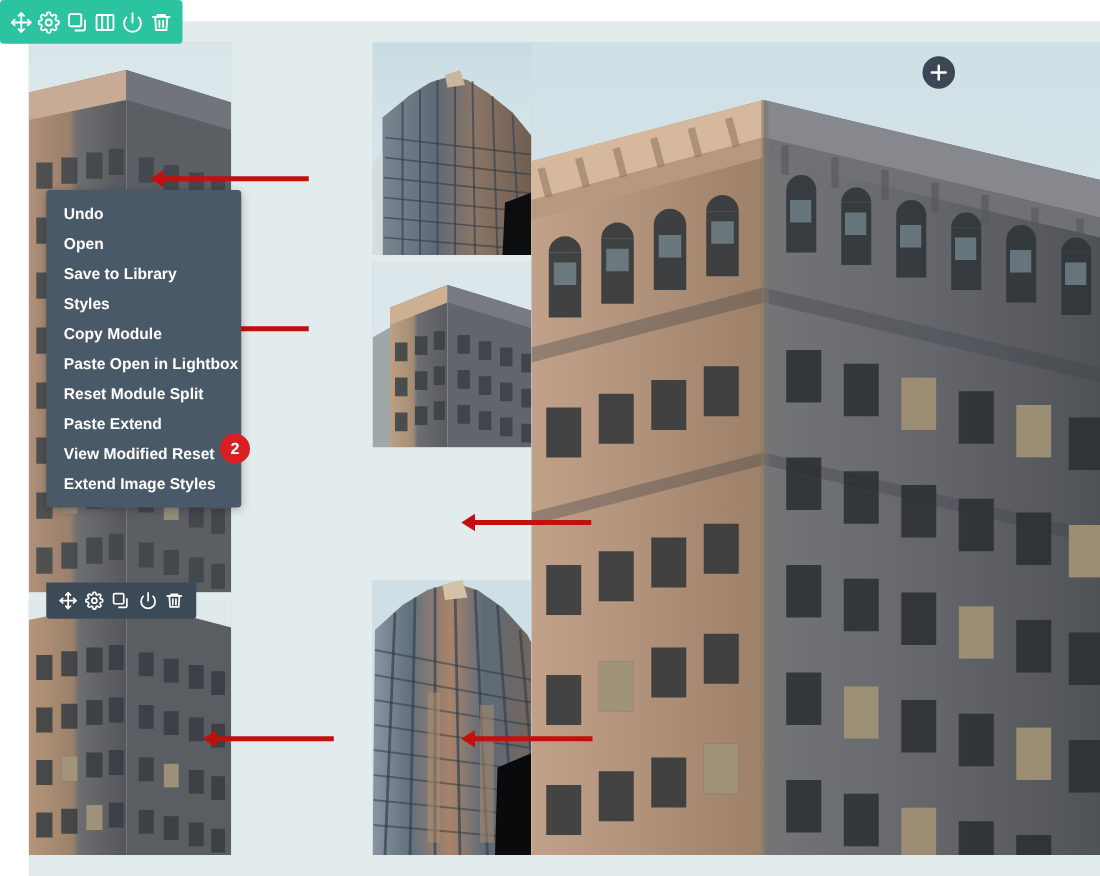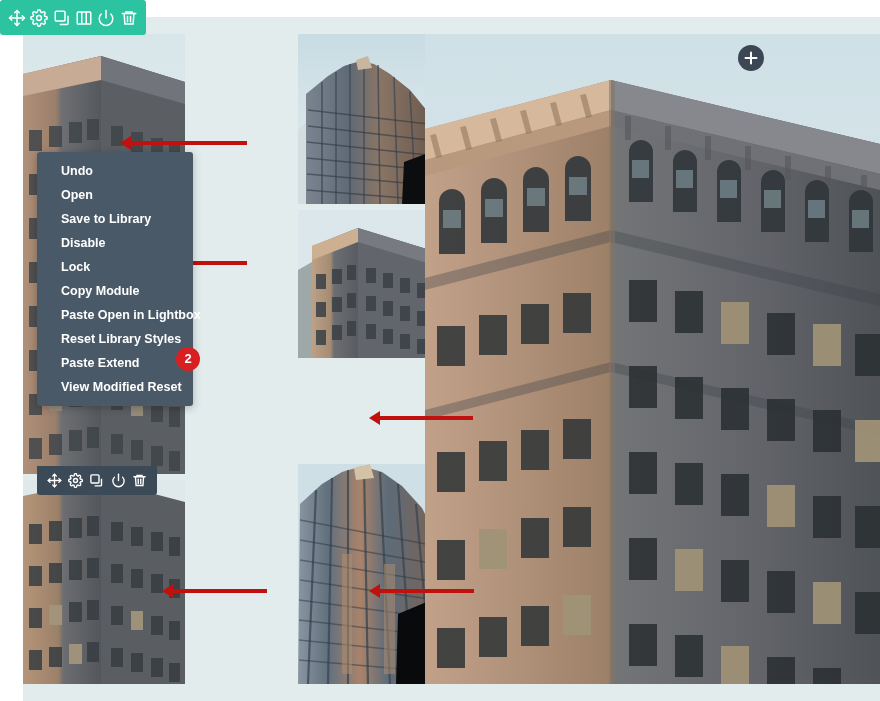--- a/index.html
+++ b/index.html
@@ -96,21 +96,21 @@
   #slate-toolbar .tb-icon svg { display:block; width:100%; height:100%; }
 
   
   #context-menu {
     position: absolute;
     left: 37px;
     top: 152px;
     width: 156px;
     background: #4a5968;
     border-radius: 3px;
-    padding: 7px 10px;
+    padding: 7px 0;
     z-index: 55;
     box-shadow: 0 2px 8px rgba(0,0,0,0.25);
   }
   .menu-item {
     position: relative;
     height: 24px;
     line-height: 24px;
     padding: 0 14px;
     color: #ffffff;
     font-size: 12.5px;
@@ -653,27 +653,27 @@
         <line x1="10" y1="10" x2="10" y2="17"></line>
           <line x1="14" y1="10" x2="14" y2="17"></line>
       </svg>
     </span>
   </div>
 
   <div id="context-menu">
     <div class="menu-item">Undo</div>
     <div class="menu-item">Open</div>
     <div class="menu-item">Save to Library</div>
-    <div class="menu-item">Disable</div>
-    <div class="menu-item">Lock</div>
+    <div class="menu-item">Styles</div>
     <div class="menu-item">Copy Module</div>
     <div class="menu-item">Paste Open in Lightbox</div>
-    <div class="menu-item">Reset Library Styles</div>
+    <div class="menu-item">Reset Module Split</div>
     <div class="menu-item">Paste Extend</div>
     <div class="menu-item">View Modified Reset</div>
+    <div class="menu-item">Extend Image Styles</div>
   </div>
 
   <div id="badge">2</div>
 
   <div id="slate-toolbar">
     <span class="tb-icon">
       <svg viewBox="0 0 24 24" fill="none" stroke="currentColor" stroke-width="2.2" stroke-linecap="round" stroke-linejoin="round">
         <polyline points="5,9 2,12 5,15"></polyline>
           <polyline points="9,5 12,2 15,5"></polyline>
         <polyline points="15,19 12,22 9,19"></polyline>

